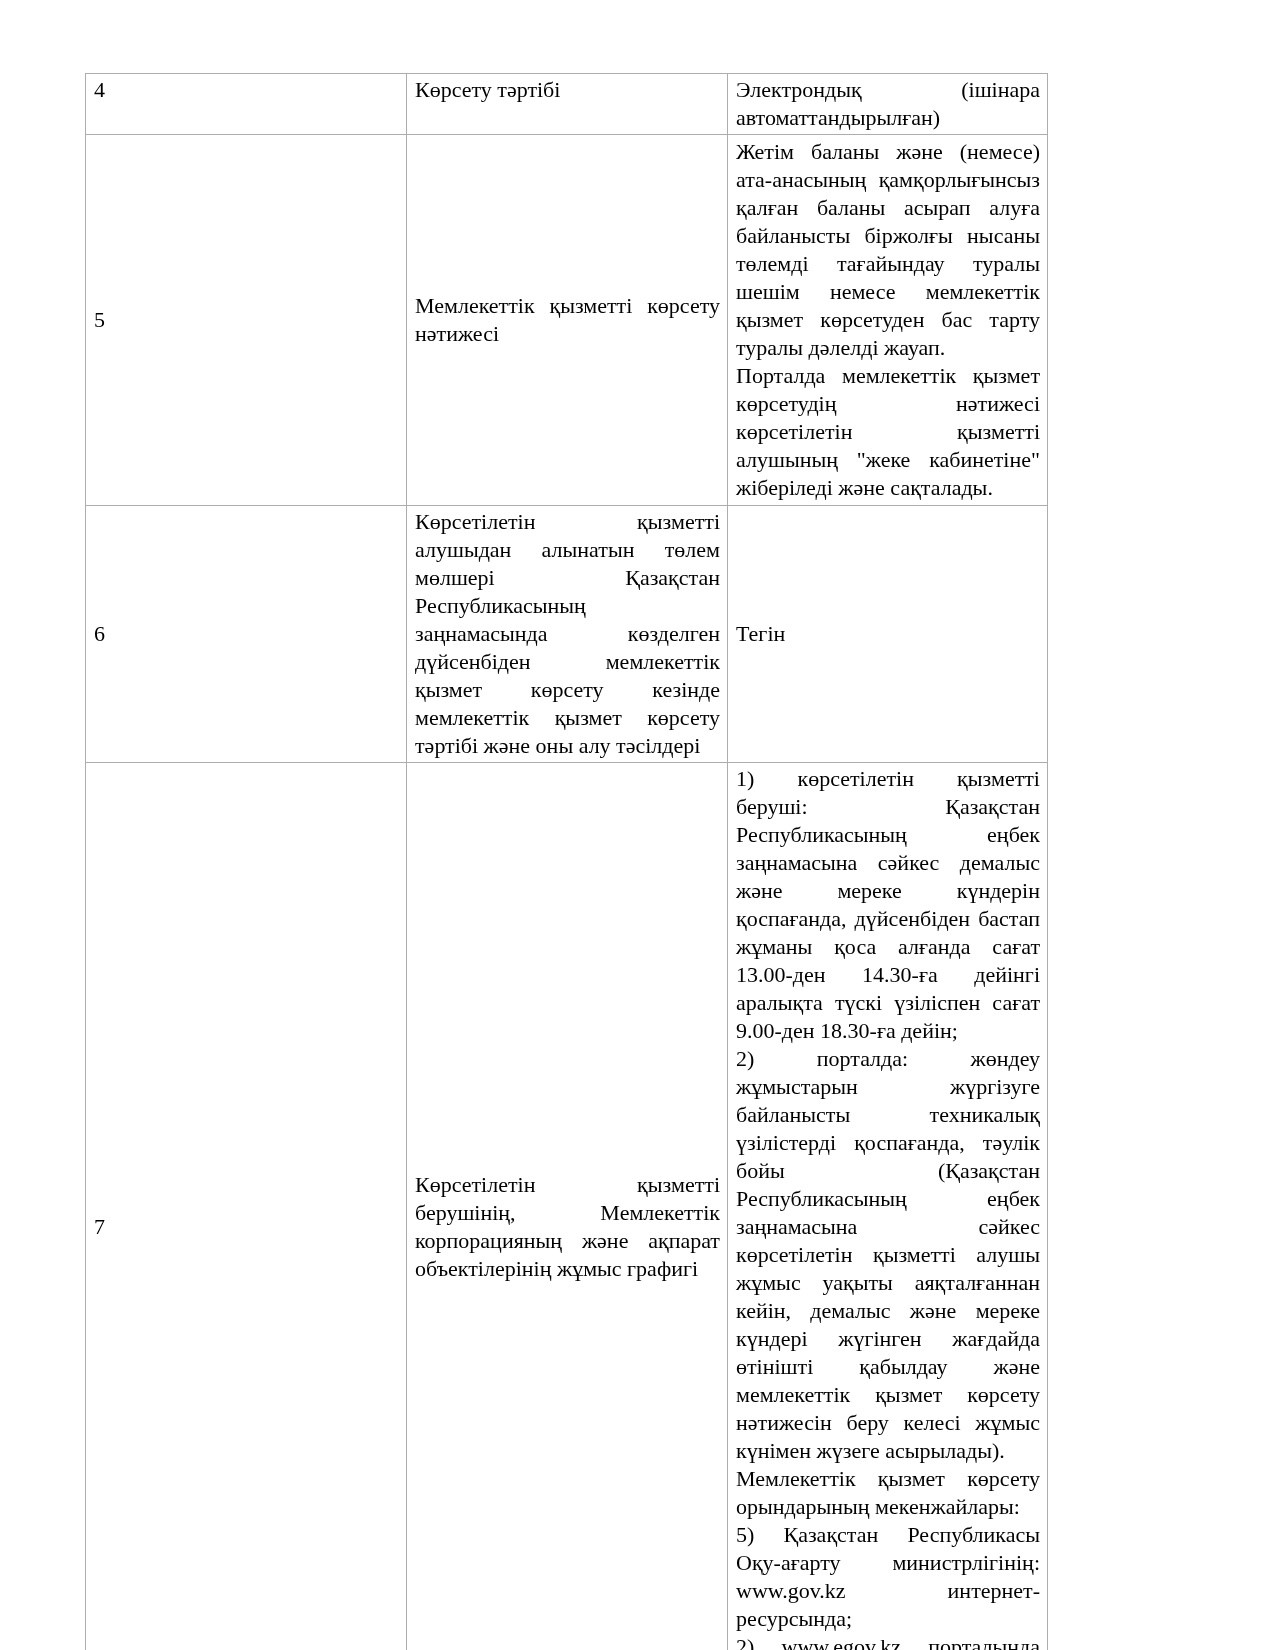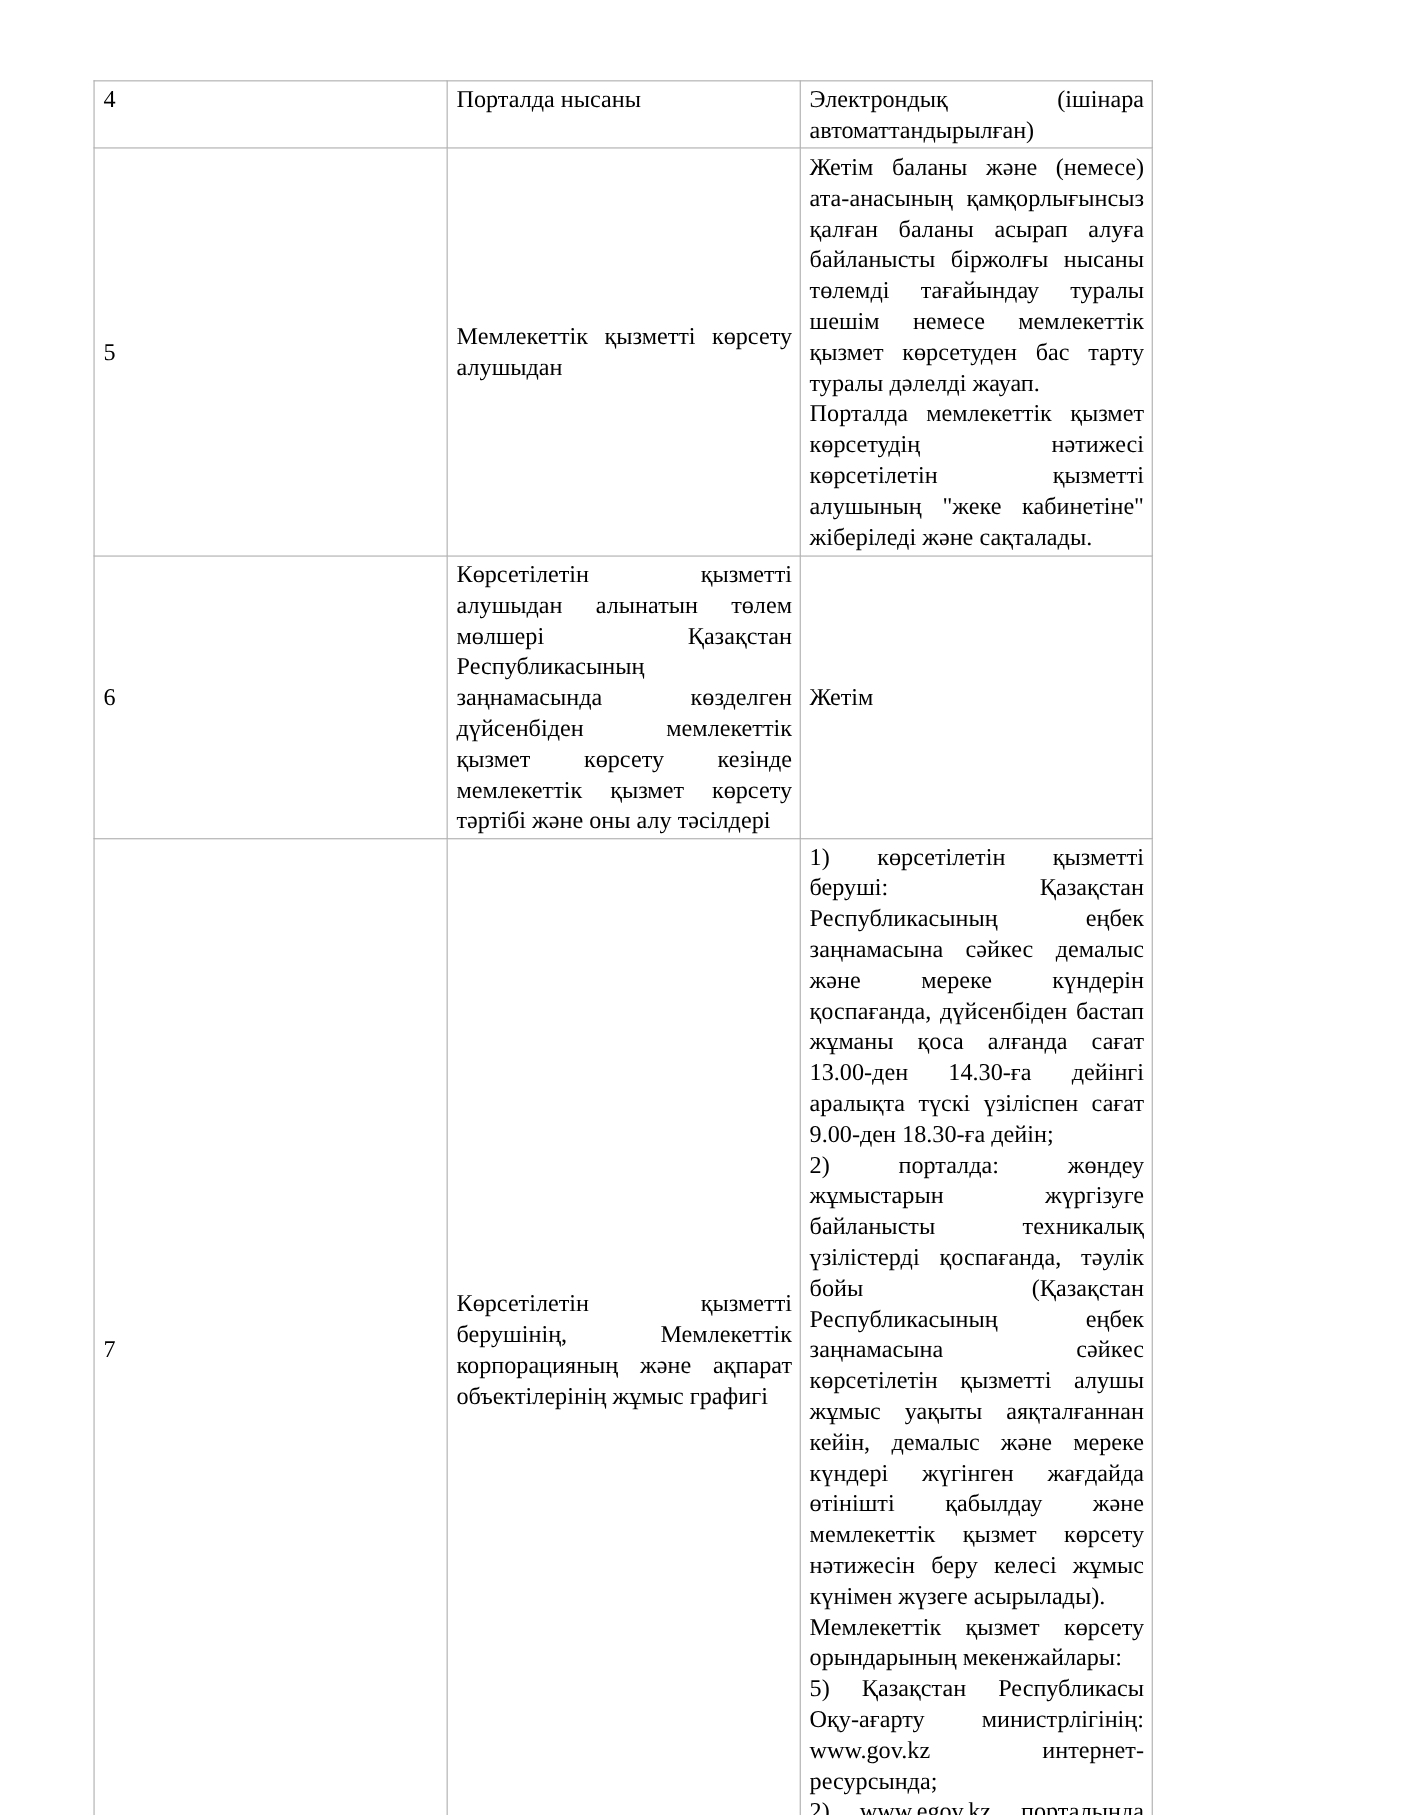--- a/index.html
+++ b/index.html
@@ -47,40 +47,40 @@
   <table class="doc-table">
     <colgroup>
       <col class="c-num">
       <col class="c-label">
       <col class="c-text">
     </colgroup>
     <tbody>
 
       <tr class="r4">
         <td class="cell-num">4</td>
-        <td class="cell-label">Порталда нысаны</td>
+        <td class="cell-label">Көрсету тәртібі</td>
         <td class="cell-text">
           <p>Электрондық (ішінара автоматтандырылған)</p>
         </td>
       </tr>
 
       <tr class="r5 v-mid">
         <td class="cell-num">5</td>
-        <td class="cell-label">Мемлекеттік қызметті көрсету алушыдан</td>
+        <td class="cell-label">Мемлекеттік қызметті көрсету нәтижесі</td>
         <td class="cell-text">
           <p>Жетім баланы және (немесе) ата-анасының қамқорлығынсыз қалған баланы асырап алуға байланысты біржолғы нысаны төлемді тағайындау туралы шешім немесе мемлекеттік қызмет көрсетуден бас тарту туралы дәлелді жауап.</p>
           <p>Порталда мемлекеттік қызмет көрсетудің нәтижесі көрсетілетін қызметті алушының "жеке кабинетіне" жіберіледі және сақталады.</p>
         </td>
       </tr>
 
       <tr class="r6 v-mid">
         <td class="cell-num">6</td>
         <td class="cell-label">Көрсетілетін қызметті алушыдан алынатын төлем мөлшері Қазақстан Республикасының заңнамасында көзделген дүйсенбіден мемлекеттік қызмет көрсету кезінде мемлекеттік қызмет көрсету тәртібі және оны алу тәсілдері</td>
         <td class="cell-text">
-          <p>Жетім</p>
+          <p>Тегін</p>
         </td>
       </tr>
 
       <tr class="r7 v-mid">
         <td class="cell-num">7</td>
         <td class="cell-label">Көрсетілетін қызметті берушінің, Мемлекеттік корпорацияның және ақпарат объектілерінің жұмыс графигі</td>
         <td class="cell-text">
           <p>1) көрсетілетін қызметті беруші: Қазақстан Республикасының еңбек заңнамасына сәйкес демалыс және мереке күндерін қоспағанда, дүйсенбіден бастап жұманы қоса алғанда сағат 13.00-ден 14.30-ға дейінгі аралықта түскі үзіліспен сағат 9.00-ден 18.30-ға дейін;</p>
           <p>2) порталда: жөндеу жұмыстарын жүргізуге байланысты техникалық үзілістерді қоспағанда, тәулік бойы (Қазақстан Республикасының еңбек заңнамасына сәйкес көрсетілетін қызметті алушы жұмыс уақыты аяқталғаннан кейін, демалыс және мереке күндері жүгінген жағдайда өтінішті қабылдау және мемлекеттік қызмет көрсету нәтижесін беру келесі жұмыс күнімен жүзеге асырылады).</p>
           <p>Мемлекеттік қызмет көрсету орындарының мекенжайлары:</p>

